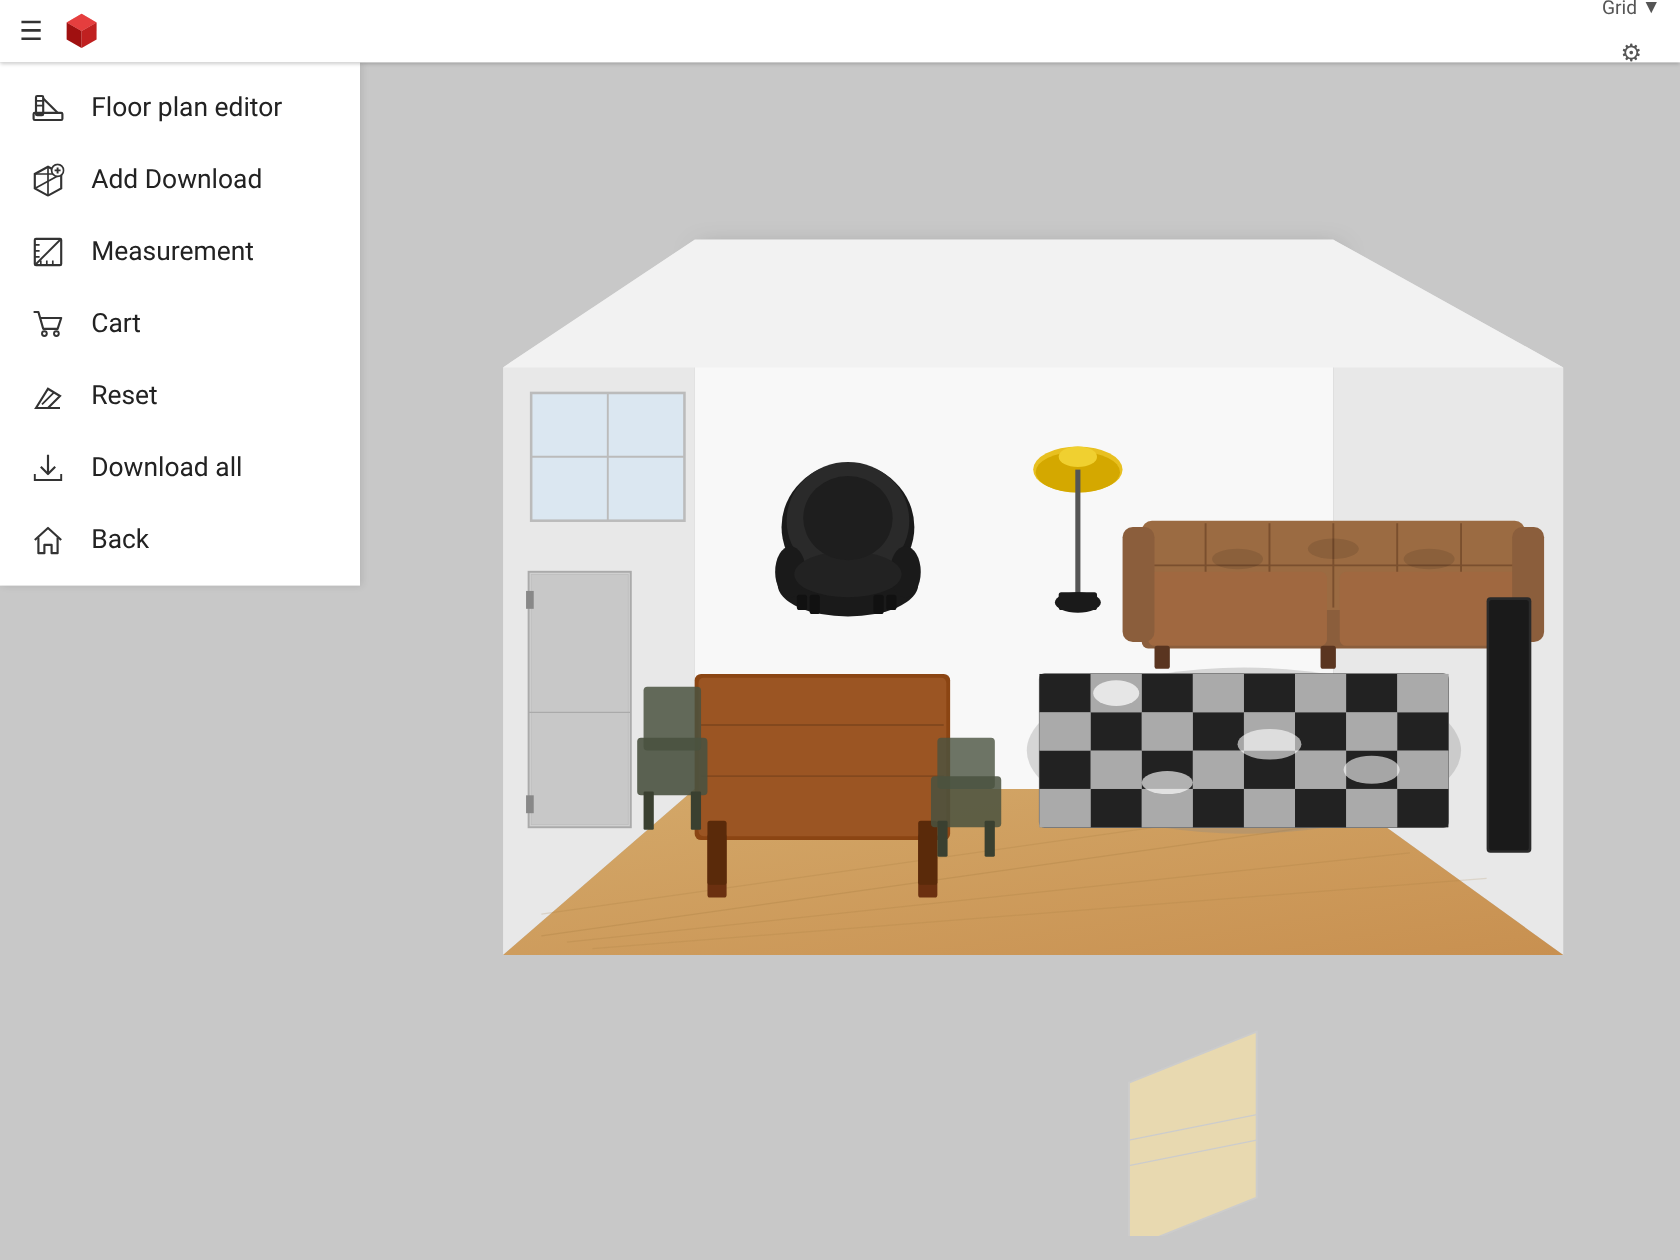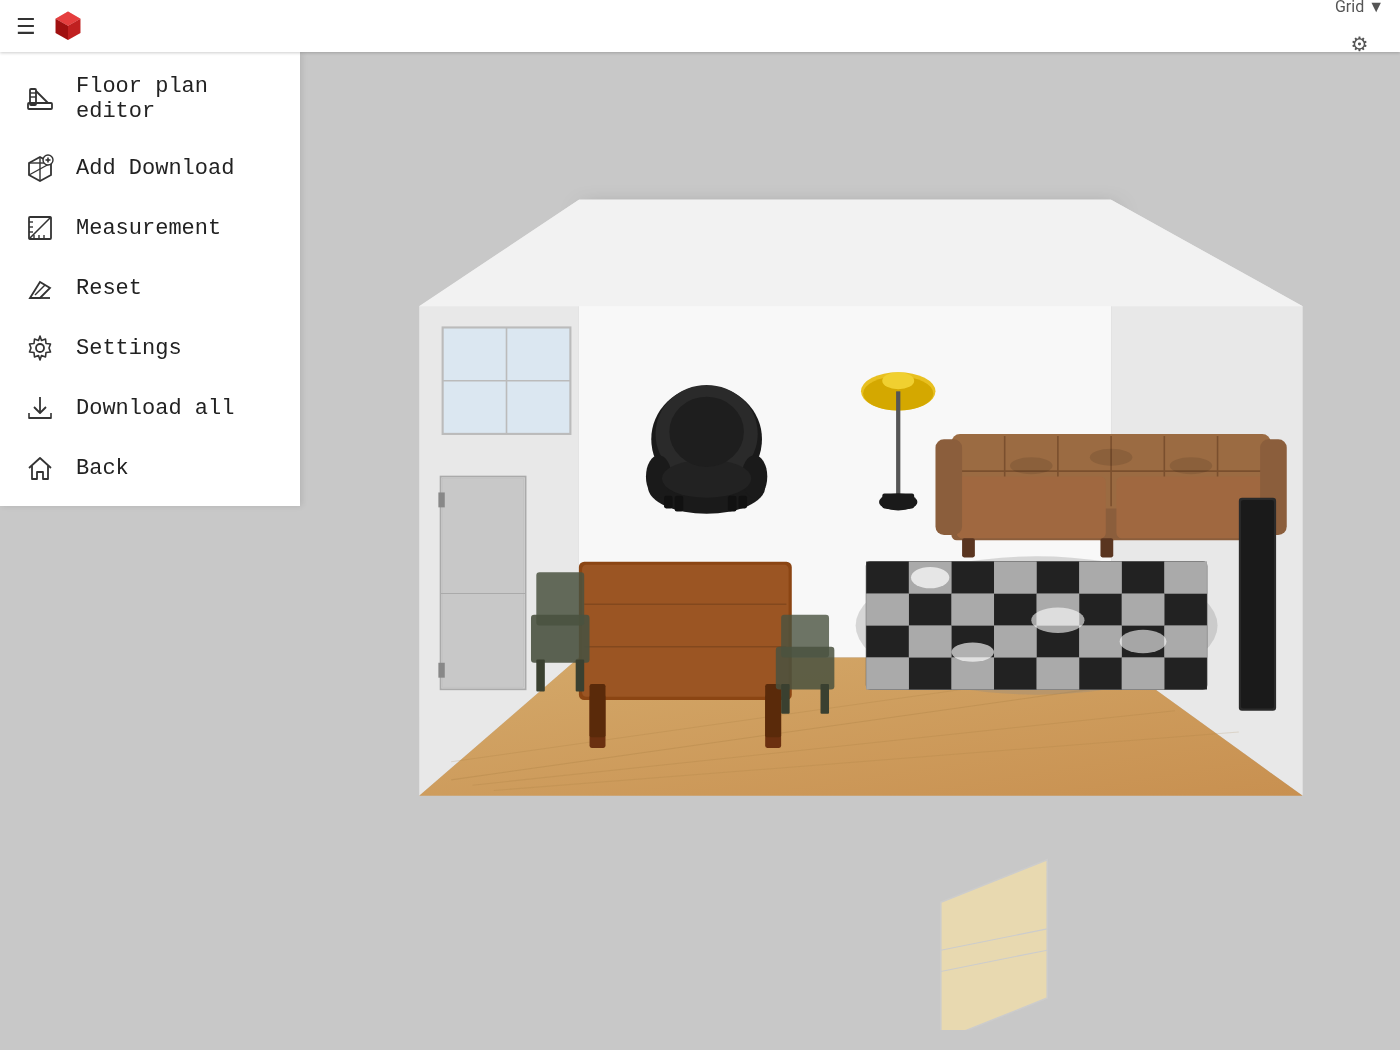--- a/index.html
+++ b/index.html
@@ -90,21 +90,20 @@
       height: 32px;
       display: flex;
       align-items: center;
       justify-content: center;
       flex-shrink: 0;
     }
     .menu-label {
       font-size: 22px;
       font-weight: 400;
       color: #222;
-      font-family: Liberation Mono, monospace;
     }
 
     
     #scene {
       position: absolute;
       top: 52px;
       left: 0;
       right: 0;
       bottom: 0;
       background: #c8c8c8;
@@ -203,42 +202,43 @@
         <line x1="3" y1="13" x2="7" y2="13" stroke="#333" stroke-width="1.4"></line>
         <line x1="3" y1="18" x2="7" y2="18" stroke="#333" stroke-width="1.4"></line>
         <line x1="8" y1="25" x2="8" y2="21" stroke="#333" stroke-width="1.4"></line>
         <line x1="13" y1="25" x2="13" y2="21" stroke="#333" stroke-width="1.4"></line>
         <line x1="18" y1="25" x2="18" y2="21" stroke="#333" stroke-width="1.4"></line>
       </svg>
     </div>
     <span class="menu-label">Measurement</span>
   </div>
 
+  <div class="menu-item">
+    <div class="menu-icon">
+      <svg class="icon-svg" viewBox="0 0 28 28" fill="none" xmlns="http://www.w3.org/2000/svg">
+        <path d="M2 4 H6 L10 18 H22 L25 9 H8" stroke="#333" stroke-width="1.8" fill="none" stroke-linejoin="round"></path>
+        <circle cx="11" cy="22" r="2" stroke="#333" stroke-width="1.6" fill="none"></circle>
+        <circle cx="21" cy="22" r="2" stroke="#333" stroke-width="1.6" fill="none"></circle>
+      </svg>
+    </div>
+    <span class="menu-label">Cart</span>
+  </div>
 
 
   <div class="menu-item">
     <div class="menu-icon">
       <svg class="icon-svg" viewBox="0 0 28 28" fill="none" xmlns="http://www.w3.org/2000/svg">
         <path d="M4 24 L14 8 L24 14 L14 24 Z" stroke="#333" stroke-width="1.8" fill="none"></path>
         <line x1="4" y1="24" x2="24" y2="24" stroke="#333" stroke-width="1.8"></line>
         <line x1="9" y1="21" x2="19" y2="11" stroke="#333" stroke-width="1.4"></line>
       </svg>
     </div>
     <span class="menu-label">Reset</span>
   </div>
 
-  <div class="menu-item">
-    <div class="menu-icon">
-      <svg class="icon-svg" viewBox="0 0 28 28" fill="none" xmlns="http://www.w3.org/2000/svg">
-        <circle cx="14" cy="14" r="4" stroke="#333" stroke-width="1.8" fill="none"></circle>
-        <path d="M14 2 L15.5 6.5 L19.5 5 L20 9.5 L24.5 10 L23 14 L24.5 18 L20 18.5 L19.5 23 L15.5 21.5 L14 26 L12.5 21.5 L8.5 23 L8 18.5 L3.5 18 L5 14 L3.5 10 L8 9.5 L8.5 5 L12.5 6.5 Z" stroke="#333" stroke-width="1.6" fill="none" stroke-linejoin="round"></path>
-      </svg>
-    </div>
-    <span class="menu-label">Settings</span>
-  </div>
 
 
   <div class="menu-item">
     <div class="menu-icon">
       <svg class="icon-svg" viewBox="0 0 28 28" fill="none" xmlns="http://www.w3.org/2000/svg">
         <line x1="14" y1="3" x2="14" y2="18" stroke="#333" stroke-width="1.8"></line>
         <polyline points="8,13 14,19 20,13" stroke="#333" stroke-width="1.8" fill="none" stroke-linejoin="round"></polyline>
         <line x1="3" y1="24" x2="25" y2="24" stroke="#333" stroke-width="1.8"></line>
         <polyline points="3,19 3,24 25,24 25,19" stroke="#333" stroke-width="1.6" fill="none"></polyline>
       </svg>

